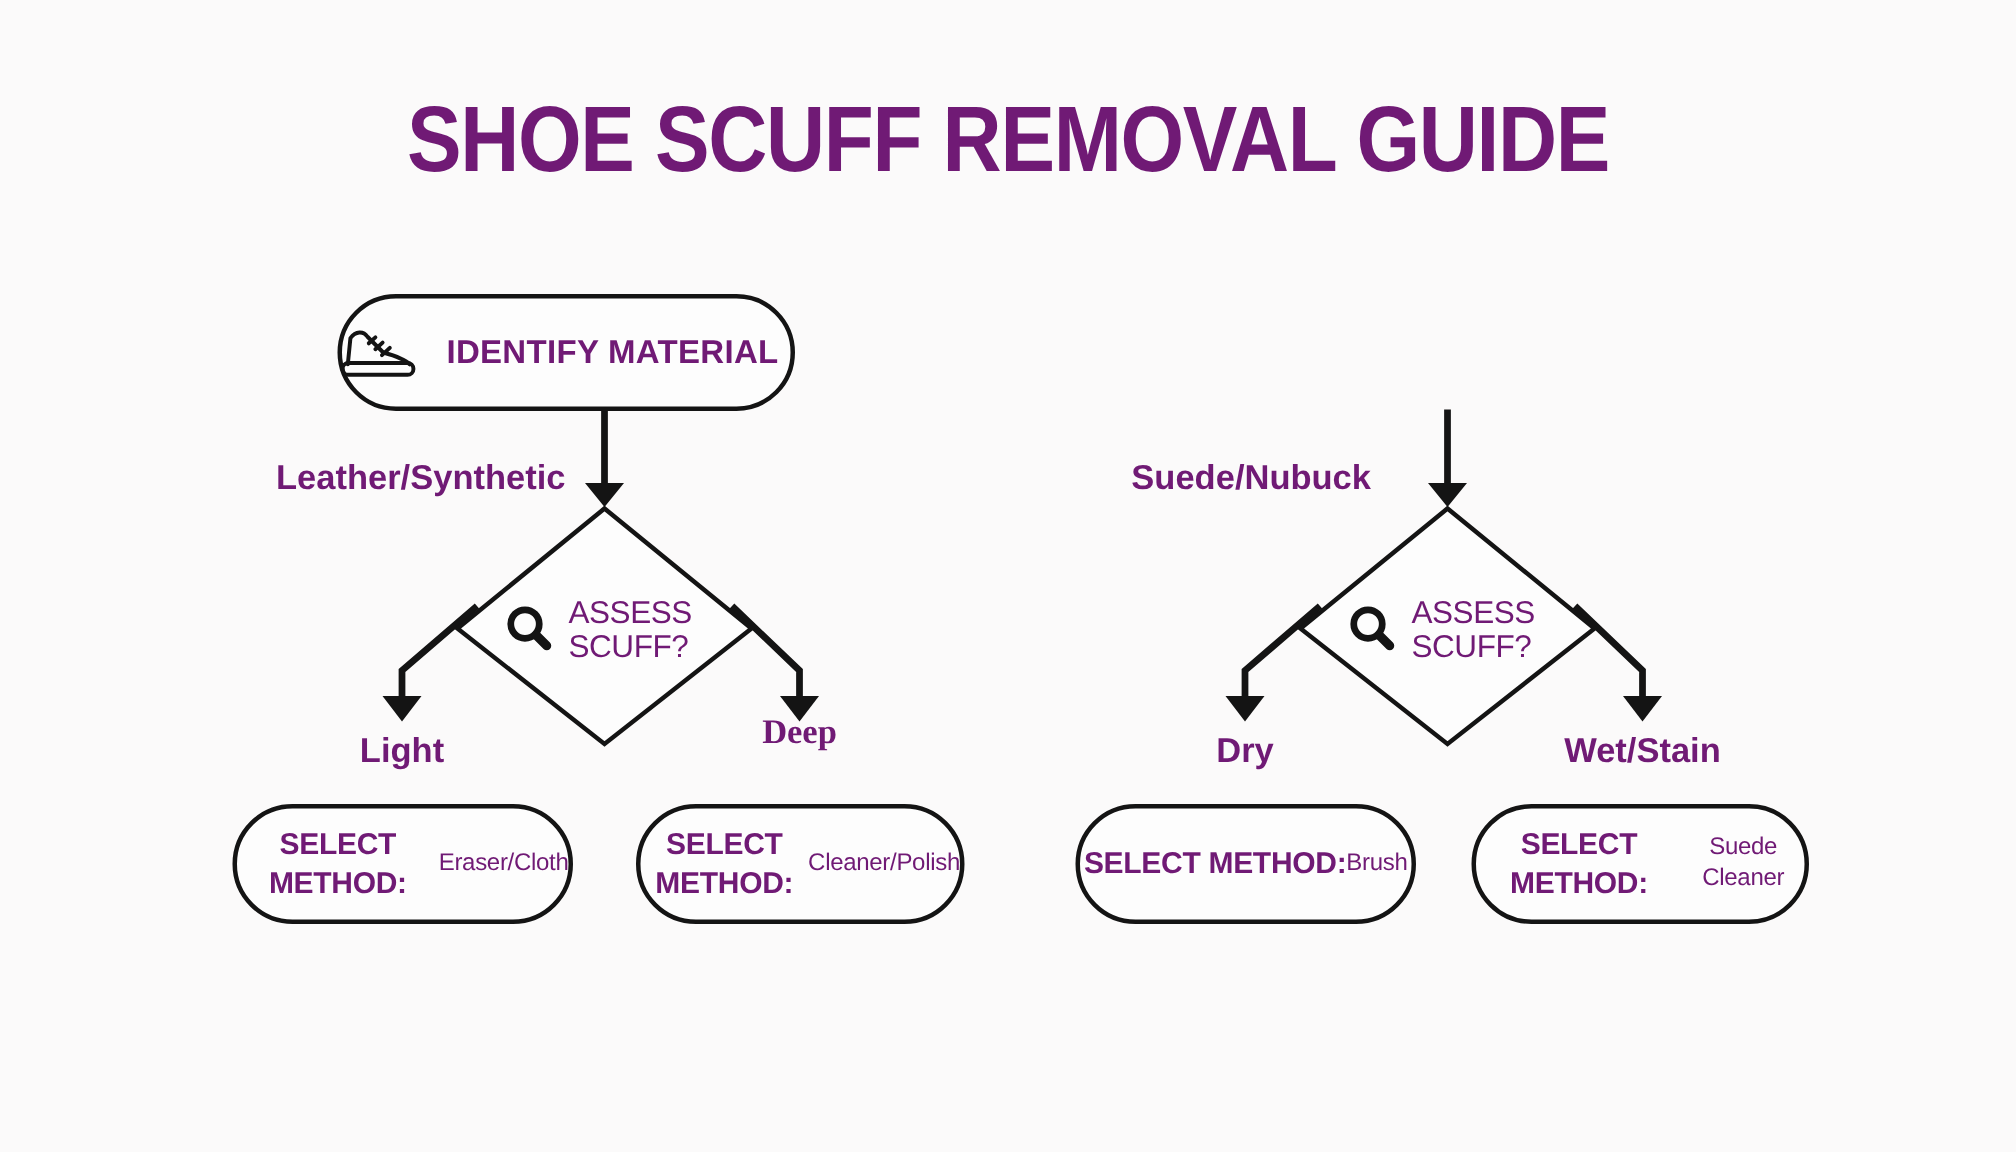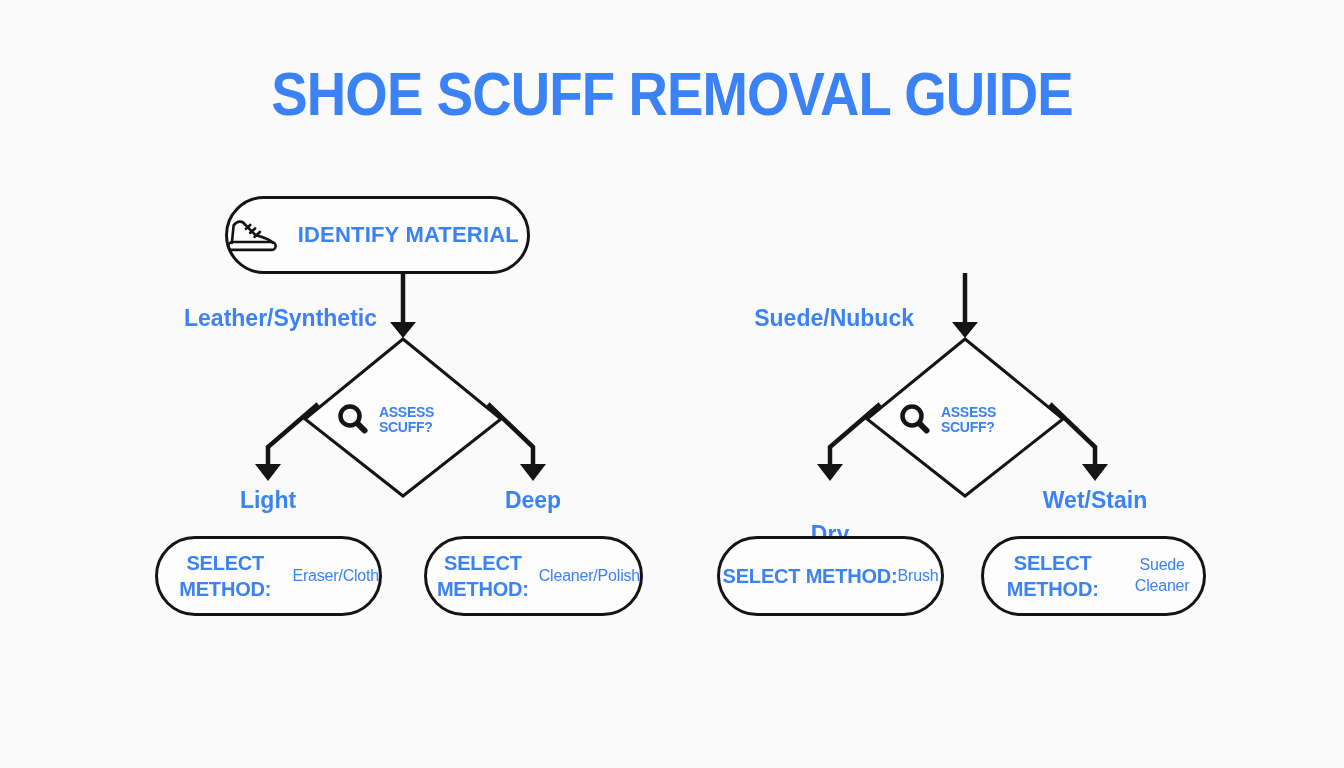--- a/index.html
+++ b/index.html
@@ -1,39 +1,39 @@
 <!DOCTYPE html>
 <html><head>
 <meta charset="utf-8">
 <style>
   html,body{margin:0;padding:0;background:#e8e8e8;}
   .canvas{
     position:relative;width:1344px;height:768px;background:#fbfafa;
-    overflow:hidden;font-family:"Liberation Sans",sans-serif;color:#3b82f6;
+    overflow:hidden;font-family:"Liberation Sans",sans-serif;color:#701a75;
   }
   .title{
     position:absolute;top:58px;left:0;width:1344px;text-align:center;
     font-size:62px;font-weight:bold;letter-spacing:-1px;
     transform:scaleX(.88);transform-origin:50% 50%;white-space:nowrap;
   }
   .connector-layer{position:absolute;left:0;top:0;width:1344px;height:768px;}
   .pill{
     position:absolute;box-sizing:border-box;border:3px solid #141414;
     border-radius:42px;background:#fdfdfd;display:flex;align-items:center;justify-content:center;
   }
   .pill.start{gap:18px;padding:0 8px;}
   .start-label{font-size:22px;font-weight:bold;letter-spacing:.2px;white-space:nowrap;}
   .pill.method{flex-direction:row;line-height:1.3;text-align:center;}
   .method-title{font-size:20px;font-weight:bold;letter-spacing:-0.2px;}
   .method-name{font-size:16px;font-weight:normal;letter-spacing:-0.2px;}
   .branch-label{position:absolute;font-size:23px;font-weight:bold;white-space:nowrap;}
   .anchor-right{text-align:right;}
   .anchor-center{transform:translateX(-50%);}
   .decision{position:absolute;display:flex;align-items:center;gap:9px;}
-  .decision-text{font-size:14px;font-weight:bold;line-height:1.1;letter-spacing:-0.3px;}
+  .decision-text{font-size:21px;font-weight:normal;line-height:1.1;letter-spacing:-0.3px;}
   .icon{flex:0 0 auto;display:block;}
 </style>
 </head>
 <body>
 
 <div class="canvas">
 
   <div class="title">SHOE SCUFF REMOVAL GUIDE</div>
 
   <svg class="connector-layer" width="1344" height="768" viewBox="0 0 1344 768" fill="none">
@@ -81,21 +81,21 @@
       <circle cx="14" cy="13" r="9.5" stroke="#141414" stroke-width="4.5"></circle>
       <path d="M21.5 20.5 L28.5 27.5" stroke="#141414" stroke-width="6" stroke-linecap="round"></path>
     </svg>
     <div class="decision-text">
       <div>ASSESS</div>
       <div>SCUFF?</div>
     </div>
   </div>
 
   <div class="branch-label anchor-center" style="left:268px;top:487px;">Light</div>
-  <div class="branch-label anchor-center" style="left:533px;top:487px;">Deep</div>
+  <div class="branch-label anchor-center" style="left:533px;top:475px;font-family:Liberation Serif, serif;">Deep</div>
 
   <div class="pill method" style="left:155px;top:536px;width:227px;height:80px;">
     <div class="method-title">SELECT METHOD:</div>
     <div class="method-name">Eraser/Cloth</div>
   </div>
   <div class="pill method" style="left:424px;top:536px;width:219px;height:80px;">
     <div class="method-title">SELECT METHOD:</div>
     <div class="method-name">Cleaner/Polish</div>
   </div>
 
@@ -106,21 +106,21 @@
     <svg class="icon" width="34" height="34" viewBox="0 0 34 34" fill="none">
       <circle cx="14" cy="13" r="9.5" stroke="#141414" stroke-width="4.5"></circle>
       <path d="M21.5 20.5 L28.5 27.5" stroke="#141414" stroke-width="6" stroke-linecap="round"></path>
     </svg>
     <div class="decision-text">
       <div>ASSESS</div>
       <div>SCUFF?</div>
     </div>
   </div>
 
-  <div class="branch-label anchor-center" style="left:830px;top:487px;margin-top:34px;">Dry</div>
+  <div class="branch-label anchor-center" style="left:830px;top:487px;">Dry</div>
   <div class="branch-label anchor-center" style="left:1095px;top:487px;">Wet/Stain</div>
 
   <div class="pill method" style="left:717px;top:536px;width:227px;height:80px;">
     <div class="method-title">SELECT METHOD:</div>
     <div class="method-name">Brush</div>
   </div>
   <div class="pill method" style="left:981px;top:536px;width:225px;height:80px;">
     <div class="method-title">SELECT METHOD:</div>
     <div class="method-name">Suede Cleaner</div>
   </div>

